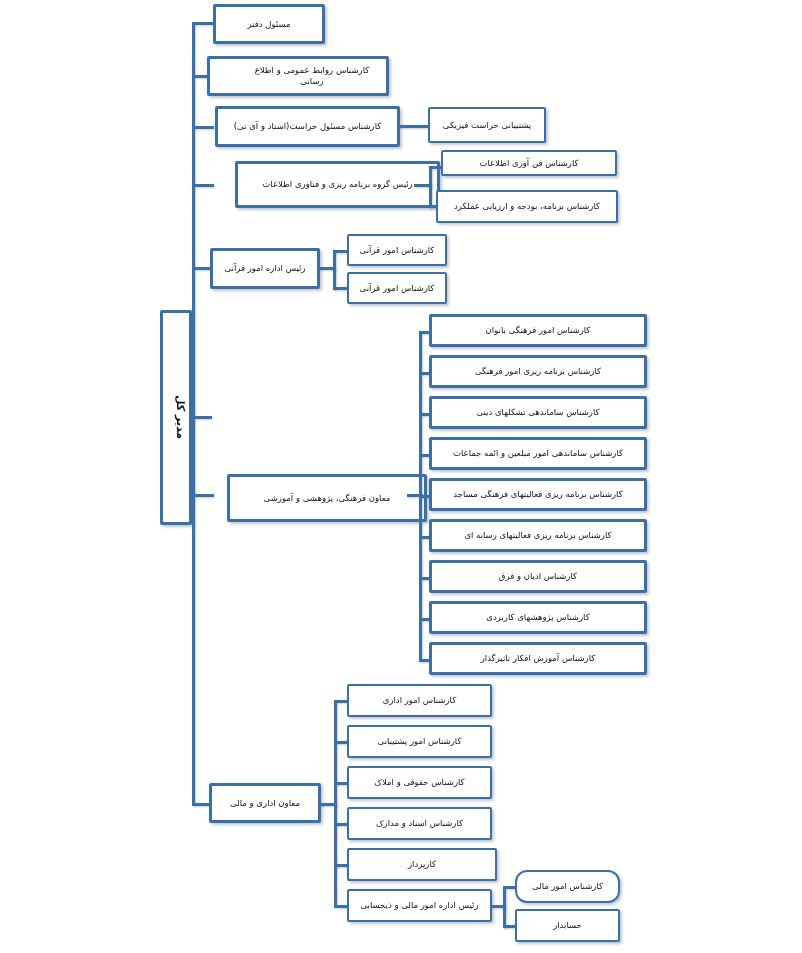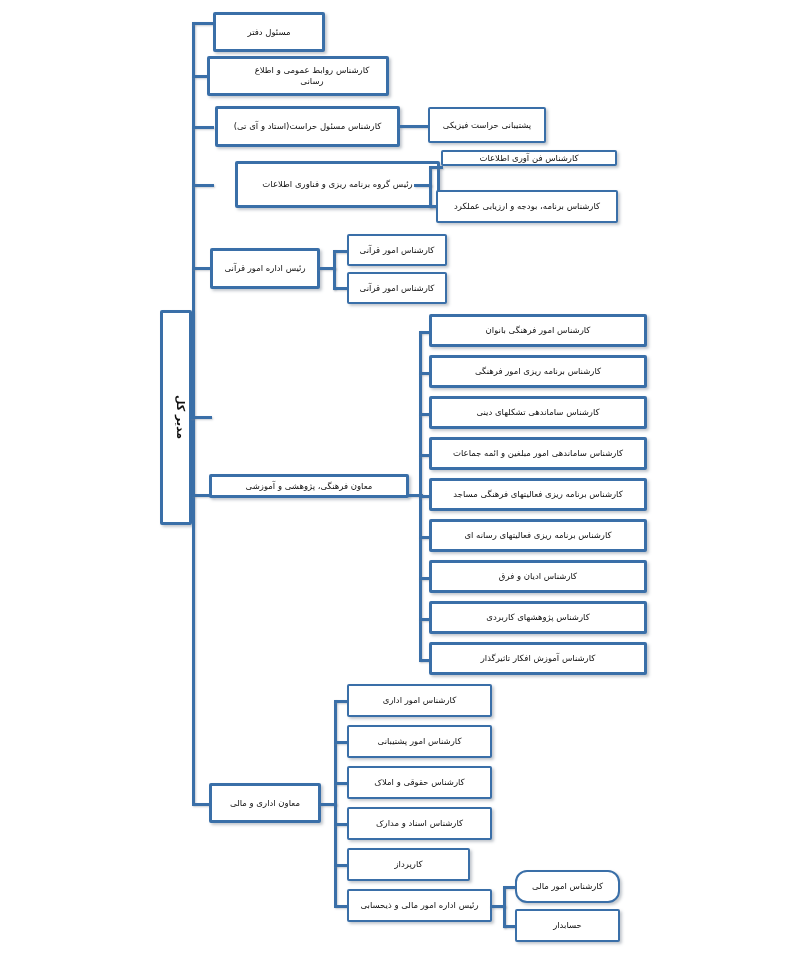--- a/index.html
+++ b/index.html
@@ -74,59 +74,59 @@
   <div class="conn h" style="left:190px; top:416px; width:22px;"></div>
 
   <div class="conn h" style="left:192px; top:22px; width:22px;"></div>
   <div class="conn h" style="left:192px; top:75px; width:22px;"></div>
   <div class="conn h" style="left:192px; top:126px; width:22px;"></div>
   <div class="conn h" style="left:192px; top:184px; width:22px;"></div>
   <div class="conn h" style="left:192px; top:267px; width:22px;"></div>
   <div class="conn h" style="left:192px; top:494px; width:22px;"></div>
   <div class="conn h" style="left:192px; top:803px; width:22px;"></div>
 
-  <div class="node" style="left:213px; top:12px; width:112px; height:40px;">
+  <div class="node" style="left:213px; top:4px; width:112px; height:40px;">
     <span class="node-label">مسئول دفتر</span>
   </div>
 
   <div class="node" style="left:207px; top:56px; width:182px; height:40px;padding-left:32px;">
     <span class="node-label">کارشناس روابط عمومی و اطلاع رسانی</span>
   </div>
 
   <div class="node" style="left:215px; top:106px; width:185px; height:41px;">
     <span class="node-label">کارشناس مسئول حراست(استاد و آی تی)</span>
   </div>
 
   <div class="node" style="left:211px; top:161px; width:205px; height:47px;margin-left:24px;">
     <span class="node-label">رئیس گروه برنامه ریزی و فناوری اطلاعات</span>
   </div>
 
   <div class="node" style="left:210px; top:248px; width:110px; height:41px;">
     <span class="node-label">رئیس اداره امور قرآنی</span>
   </div>
 
-  <div class="node" style="left:209px; top:474px; width:200px; height:24px;">
+  <div class="node" style="left:227px; top:474px; width:200px; height:48px;">
     <span class="node-label">معاون فرهنگی، پژوهشی و آموزشی</span>
   </div>
 
   <div class="node" style="left:209px; top:783px; width:112px; height:40px;">
     <span class="node-label">معاون اداری و مالی</span>
   </div>
 
   <div class="conn h" style="left:398px; top:125px; width:32px;"></div>
   <div class="node thin" style="left:428px; top:107px; width:118px; height:36px;">
     <span class="node-label">پشتیبانی حراست فیزیکی</span>
   </div>
 
   <div class="conn h" style="left:414px; top:184px; width:18px;"></div>
   <div class="conn v" style="left:429px; top:166px; height:42px;"></div>
   <div class="conn h" style="left:429px; top:166px; width:14px;"></div>
   <div class="conn h" style="left:429px; top:205px; width:14px;"></div>
 
-  <div class="node thin" style="left:441px; top:150px; width:176px; height:16px;">
+  <div class="node thin" style="left:441px; top:150px; width:176px; height:26px;">
     <span class="node-label">کارشناس فن آوری اطلاعات</span>
   </div>
   <div class="node thin" style="left:436px; top:190px; width:182px; height:33px;">
     <span class="node-label">کارشناس برنامه، بودجه و ارزیابی عملکرد</span>
   </div>
 
   <div class="conn h" style="left:318px; top:267px; width:18px;"></div>
   <div class="conn v" style="left:333px; top:250px; height:40px;"></div>
   <div class="conn h" style="left:333px; top:250px; width:16px;"></div>
   <div class="conn h" style="left:333px; top:287px; width:16px;"></div>
@@ -194,21 +194,21 @@
   </div>
   <div class="node thin" style="left:347px; top:725px; width:145px; height:33px;">
     <span class="node-label">کارشناس امور پشتیبانی</span>
   </div>
   <div class="node thin" style="left:347px; top:766px; width:145px; height:33px;">
     <span class="node-label">کارشناس حقوقی و املاک</span>
   </div>
   <div class="node thin" style="left:347px; top:807px; width:145px; height:33px;">
     <span class="node-label">کارشناس اسناد و مدارک</span>
   </div>
-  <div class="node thin" style="left:347px; top:848px; width:123px; height:33px;">
+  <div class="node thin" style="left:347px; top:848px; width:150px; height:33px;">
     <span class="node-label">کارپرداز</span>
   </div>
   <div class="node thin" style="left:347px; top:889px; width:145px; height:33px;">
     <span class="node-label">رئیس اداره امور مالی و ذیحسابی</span>
   </div>
 
   <div class="conn h" style="left:490px; top:905px; width:16px;"></div>
   <div class="conn v" style="left:503px; top:886px; height:42px;"></div>
   <div class="conn h" style="left:503px; top:886px; width:14px;"></div>
   <div class="conn h" style="left:503px; top:925px; width:14px;"></div>

